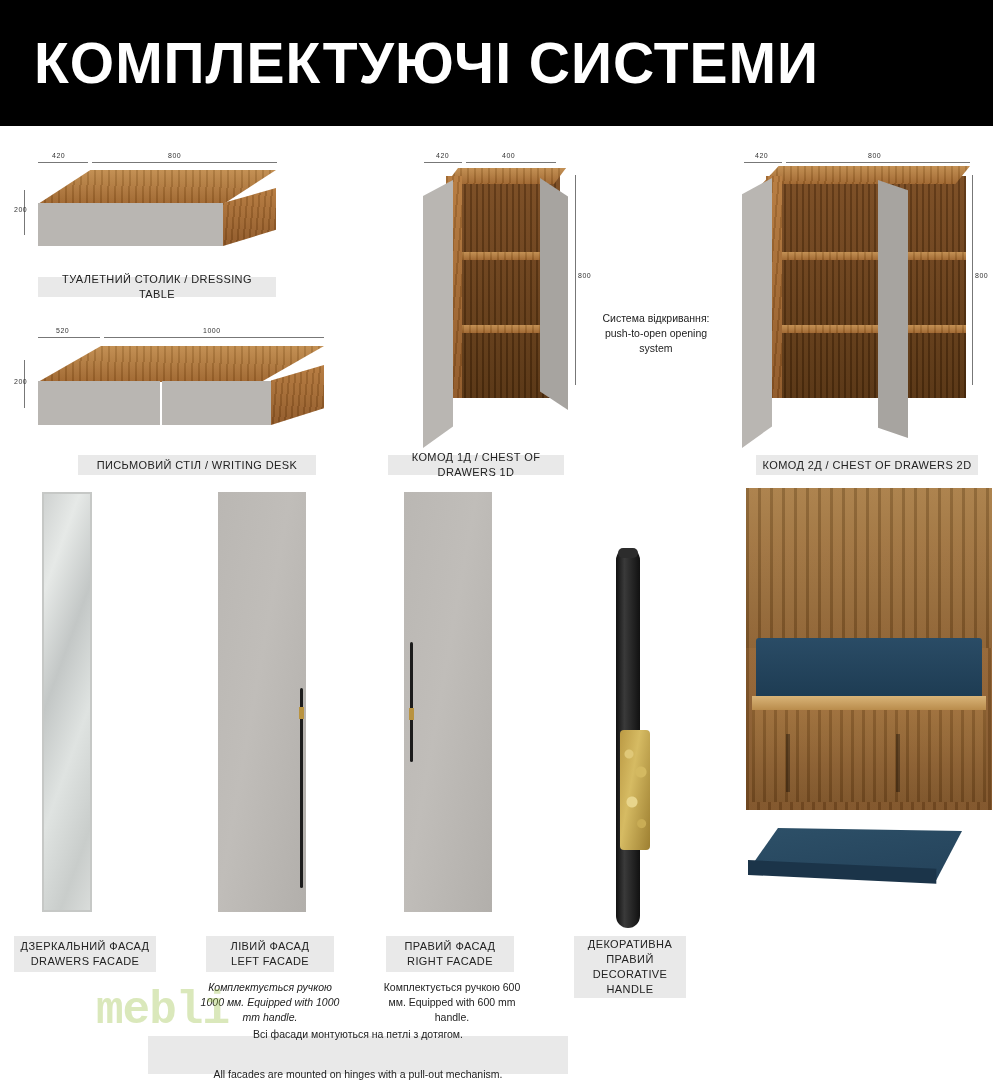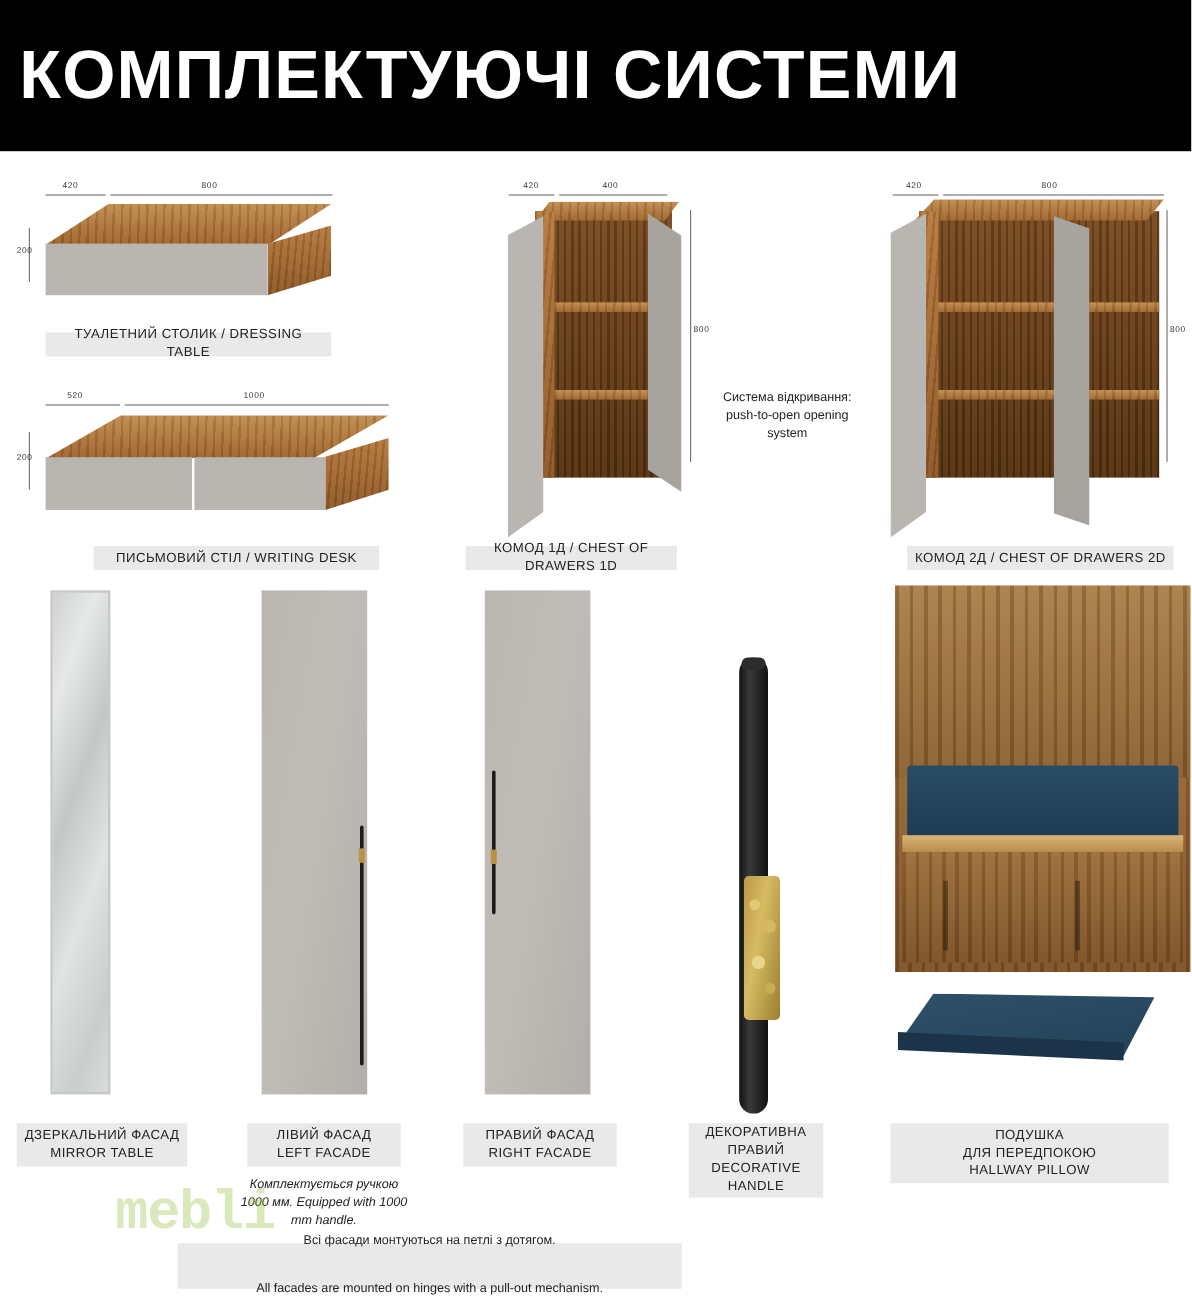--- a/index.html
+++ b/index.html
@@ -16,21 +16,21 @@
     overflow: hidden;
   }
   
   .banner {
     position: absolute;
     left: 0; top: 0;
     width: 993px; height: 126px;
     background: #000000;
     display: flex;
     align-items: center;
-    padding-left: 16px;
+    padding-left: 34px;
   }
   .banner-title {
     color: #ffffff;
     font-size: 57px;
     font-weight: bold;
     letter-spacing: 1px;
     line-height: 1;
     white-space: nowrap;
   }
   
@@ -181,21 +181,21 @@
     <div class="fig wood-l" style="left:462px;top:252px;width:98px;height:8px;"></div>
     <div class="fig wood-l" style="left:462px;top:325px;width:98px;height:8px;"></div>
 
     <div class="fig wood" style="left:446px;top:176px;width:16px;height:222px;"></div>
 
     <div class="fig grey-d" style="left:540px;top:178px;width:28px;height:232px;clip-path:polygon(0 0,100% 8%,100% 100%,0 92%);"></div>
 
     <div class="fig grey" style="left:423px;top:180px;width:30px;height:268px;clip-path:polygon(0 6%,100% 0,100% 92%,0 100%);"></div>
   </div>
 
-  <div class="note" style="left:596px;top:324px;width:120px;">
+  <div class="note" style="left:596px;top:311px;width:120px;">
     <span>Система відкривання:</span>
     <span>push-to-open</span>
     <span>opening system</span>
   </div>
 
   <div class="caption" style="left:388px;top:455px;width:176px;height:20px;">КОМОД 1Д / CHEST OF DRAWERS 1D</div>
 
   <div>
     <div class="dim-line hline" style="left:744px;top:162px;width:38px;"></div>
     <div class="dim-line hline" style="left:786px;top:162px;width:184px;"></div>
@@ -213,21 +213,21 @@
     <div class="fig grey-d" style="left:878px;top:180px;width:30px;height:258px;clip-path:polygon(0 0,100% 4%,100% 100%,0 96%);"></div>
 
     <div class="fig grey" style="left:742px;top:178px;width:30px;height:270px;clip-path:polygon(0 6%,100% 0,100% 92%,0 100%);"></div>
   </div>
 
   <div class="caption" style="left:756px;top:455px;width:222px;height:20px;">КОМОД 2Д / CHEST OF DRAWERS 2D</div>
 
   <div class="fig mirror" style="left:42px;top:492px;width:50px;height:420px;"></div>
   <div class="caption" style="left:14px;top:936px;width:142px;height:36px;flex-direction:column;">
     <span>ДЗЕРКАЛЬНИЙ ФАСАД</span>
-    <span>MIRROR TABLE</span>
+    <span>DRAWERS FACADE</span>
   </div>
 
   <div class="fig facade" style="left:218px;top:492px;width:88px;height:420px;">
     <div class="handle-v" style="left:82px;top:196px;height:200px;"></div>
     <div class="handle-gold" style="left:81px;top:215px;width:5px;height:12px;"></div>
   </div>
   <div class="caption" style="left:206px;top:936px;width:128px;height:36px;flex-direction:column;">
     <span>ЛІВИЙ ФАСАД</span>
     <span>LEFT FACADE</span>
   </div>
@@ -239,20 +239,26 @@
   </div>
 
   <div class="fig facade" style="left:404px;top:492px;width:88px;height:420px;">
     <div class="handle-v" style="left:5px;top:600px;height:0;"></div>
     <div class="handle-v" style="left:6px;top:150px;height:120px;"></div>
     <div class="handle-gold" style="left:5px;top:216px;width:5px;height:12px;"></div>
   </div>
   <div class="caption" style="left:386px;top:936px;width:128px;height:36px;flex-direction:column;">
     <span>ПРАВИЙ ФАСАД</span>
     <span>RIGHT FACADE</span>
+  </div>
+  <div class="note" style="left:382px;top:980px;width:140px;">
+    <span>Комплектується</span>
+    <span>ручкою 600 мм.</span>
+    <span>Equipped with</span>
+    <span>600 mm handle.</span>
   </div>
 
   <div>
     <div class="fig" style="left:616px;top:548px;width:24px;height:380px;background:linear-gradient(90deg,#111,#3a3a3a 35%,#111);border-radius:12px;"></div>
     <div class="fig" style="left:618px;top:548px;width:20px;height:10px;background:#2c2c2c;border-radius:10px;"></div>
     <div class="fig" style="left:620px;top:730px;width:30px;height:120px;background:
         radial-gradient(circle at 30% 20%, #e0c878 0 4px, transparent 5px),
         radial-gradient(circle at 70% 35%, #d4b961 0 5px, transparent 6px),
         radial-gradient(circle at 40% 60%, #e8d58c 0 5px, transparent 6px),
         radial-gradient(circle at 72% 78%, #c9ad55 0 4px, transparent 5px),
@@ -276,25 +282,20 @@
         repeating-linear-gradient(90deg, rgba(0,0,0,.12) 0 3px, rgba(255,255,255,.05) 3px 11px),
         linear-gradient(180deg,#9c6c36,#7a4f23);"></div>
     <div style="position:absolute;left:40px;top:246px;width:4px;height:58px;background:rgba(0,0,0,.35);"></div>
     <div style="position:absolute;left:150px;top:246px;width:4px;height:58px;background:rgba(0,0,0,.35);"></div>
   </div>
 
   <div>
     <div class="pillow-top" style="position:absolute;left:748px;top:828px;width:214px;height:52px;clip-path:polygon(14% 0,100% 6%,88% 100%,0 82%);"></div>
     <div class="pillow-side" style="position:absolute;left:748px;top:860px;width:214px;height:34px;clip-path:polygon(0 0,88% 26%,88% 70%,0 44%);"></div>
   </div>
-  <div class="caption" style="left:742px;top:936px;width:232px;height:50px;flex-direction:column;">
-    <span>ПОДУШКА</span>
-    <span>ДЛЯ ПЕРЕДПОКОЮ</span>
-    <span>HALLWAY PILLOW</span>
-  </div>
 
   <div class="wm" style="left:96px;top:985px;font-family:Liberation Mono, monospace;">mebli</div>
 
   <div class="footer-note" style="left:148px;top:1036px;width:420px;height:38px;">
     <span>Всі фасади монтуються на петлі з дотягом.</span>
     <span>All facades are mounted on hinges with a pull-out mechanism.</span>
   </div>
 
 </div>
 

